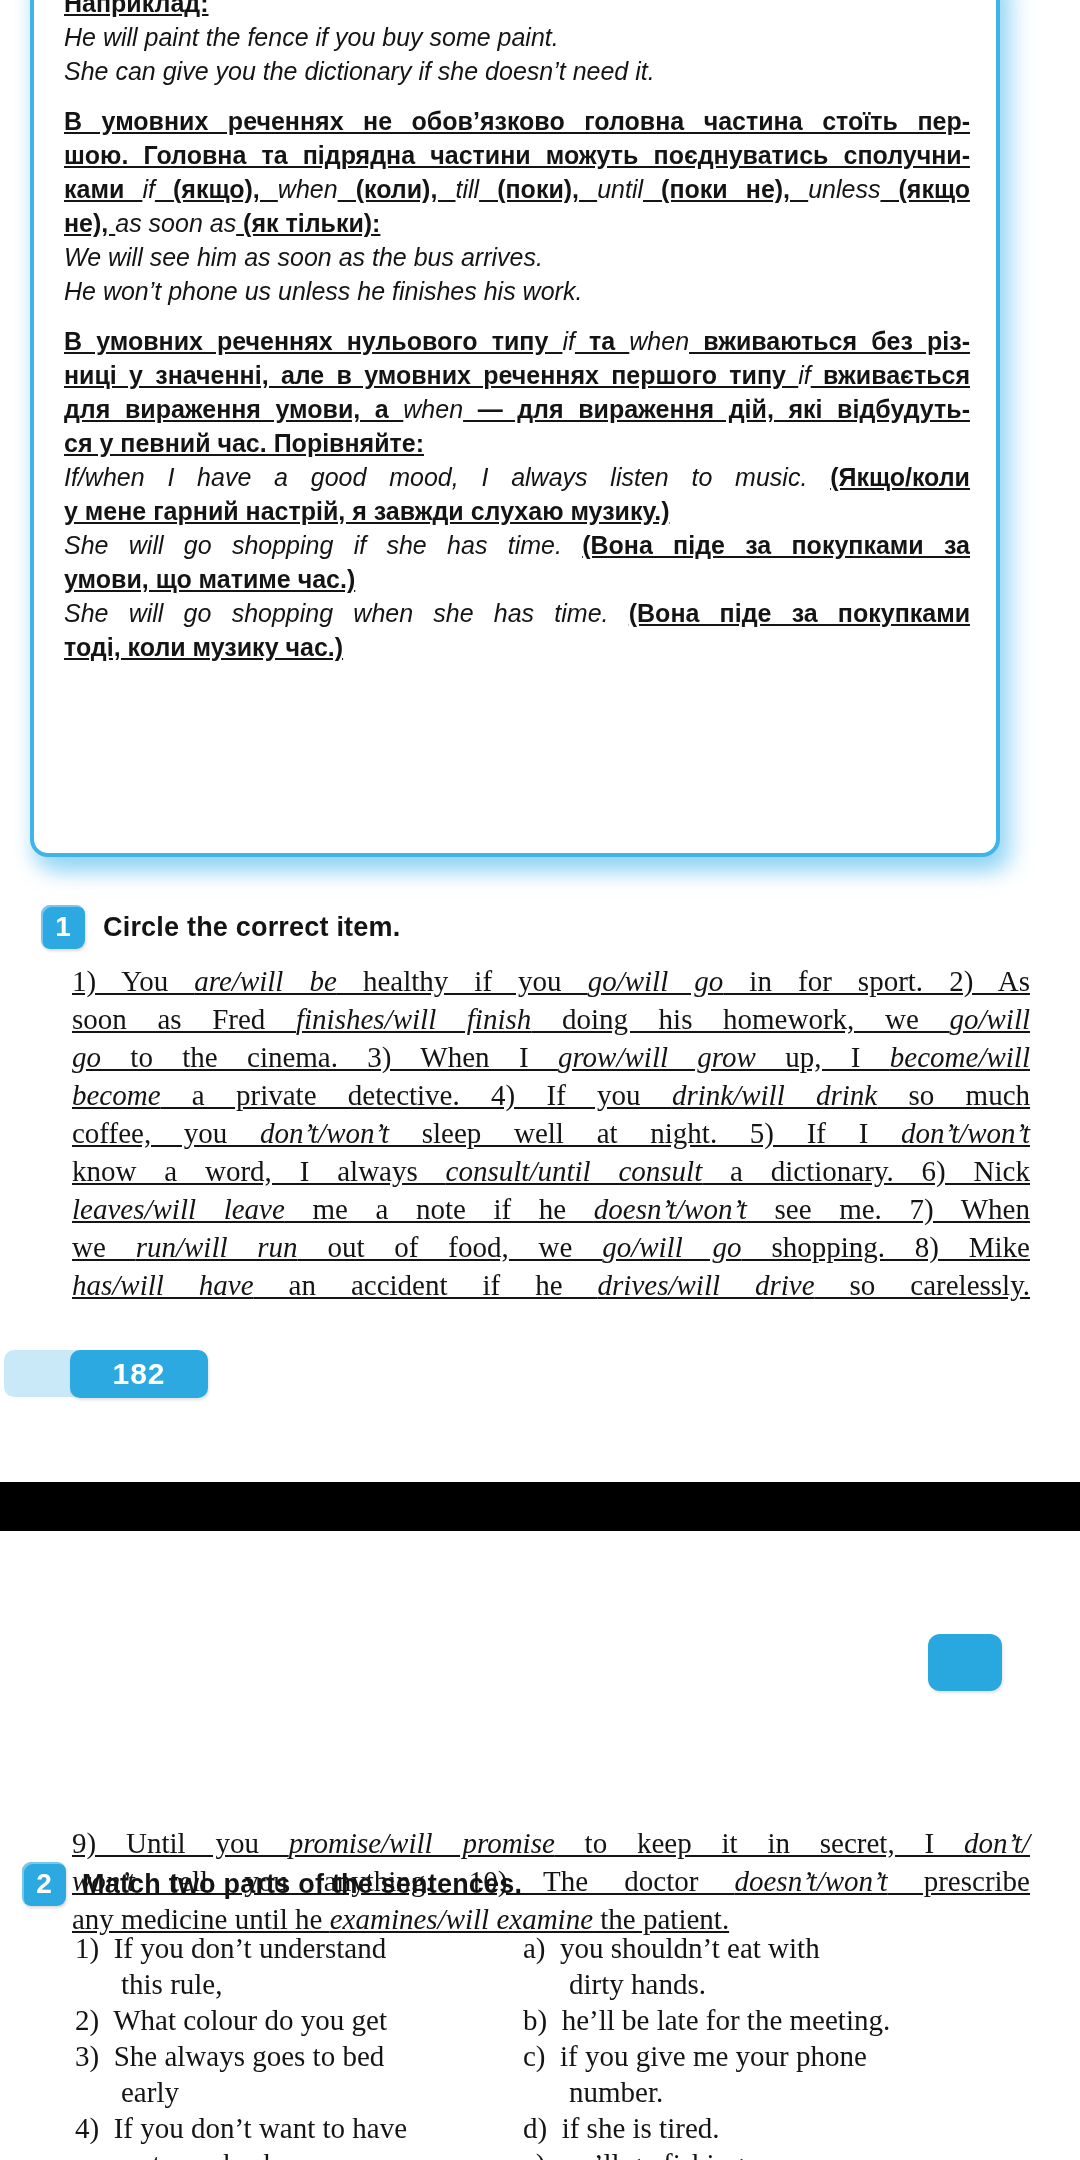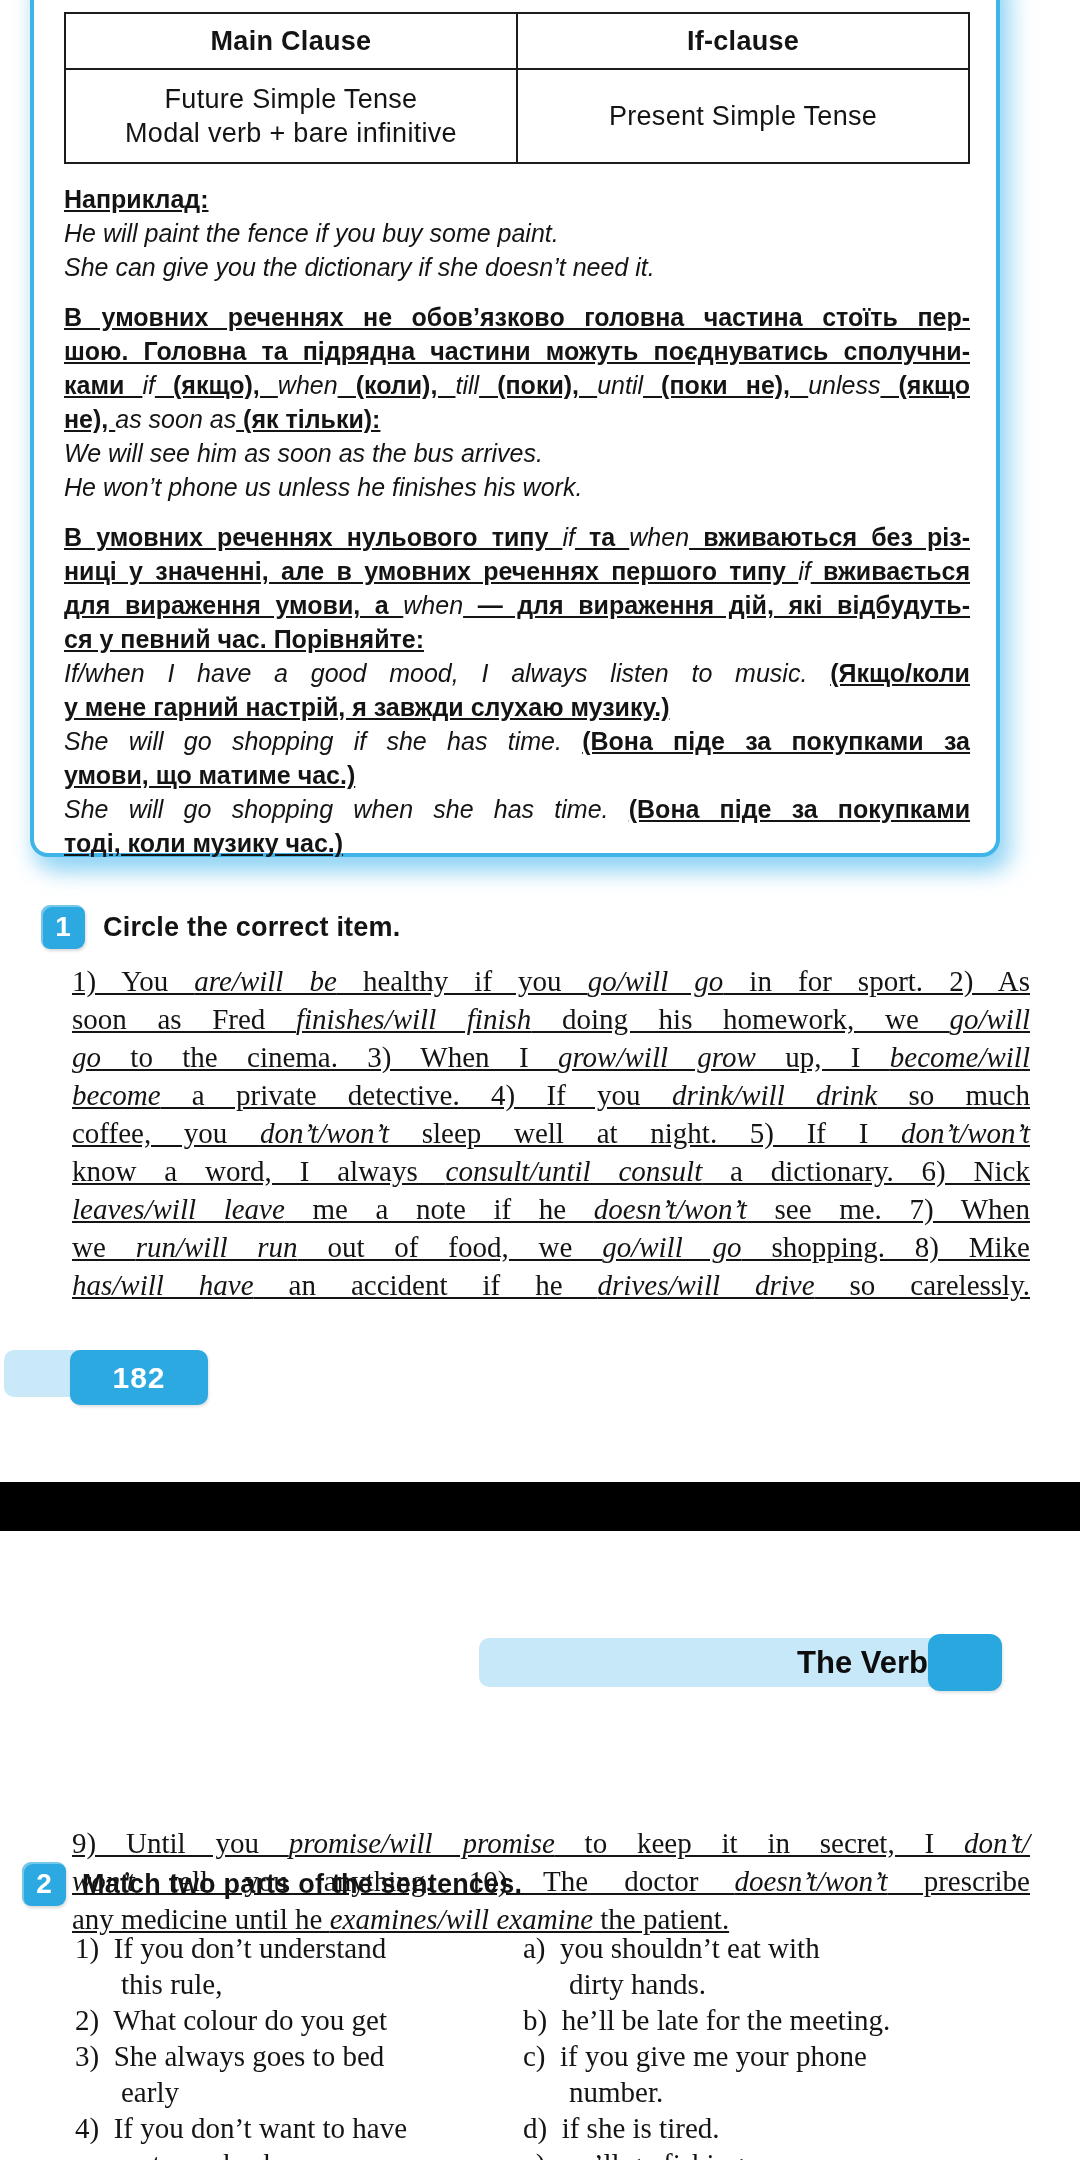--- a/index.html
+++ b/index.html
@@ -42,21 +42,21 @@
   }
   .ex-title{font-weight:bold;font-size:27px;letter-spacing:.2px;}
   
   .serif{font-family:"Liberation Serif","DejaVu Serif",serif;}
   .ex-body{position:absolute;left:72px;width:958px;font-size:29px;line-height:38px;text-decoration:underline;}
   .match-col{position:absolute;font-size:29px;line-height:36px;}
   
   .page-tab{position:absolute;left:4px;top:1350px;width:204px;height:47px;}
   .page-tab .light{position:absolute;left:0;top:0;width:92px;height:47px;background:#c9e9f9;border-radius:10px;}
   .page-tab .dark{
-    position:absolute;left:66px;top:0;width:138px;height:55px;background:#2ba9e0;border-radius:10px;
+    position:absolute;left:66px;top:0;width:138px;height:48px;background:#2ba9e0;border-radius:10px;
     color:#fff;font-weight:bold;font-size:30px;letter-spacing:1px;
     display:flex;align-items:center;justify-content:center;
     box-shadow:1px 2px 3px rgba(0,0,0,.12);
   }
   
   .black-bar{position:absolute;left:0;top:1482px;width:1080px;height:49px;background:#000;}
   
   .verb-header{position:absolute;left:479px;top:1634px;width:523px;height:57px;}
   .verb-header .bar{
     position:absolute;left:0;top:4px;right:58px;bottom:4px;background:#c7e8f9;border-radius:10px;
@@ -65,35 +65,20 @@
   }
   .verb-header .square{
     position:absolute;right:0;top:0;width:74px;height:57px;background:#29a8e0;border-radius:12px;
     box-shadow:1px 2px 3px rgba(0,0,0,.12);
   }
 </style>
 </head>
 <body>
 
 <div class="info-box">
-  <table class="gr-table">
-    <tbody>
-      <tr class="hd">
-        <td>Main Clause</td>
-        <td>If-clause</td>
-      </tr>
-      <tr class="bd">
-        <td>
-          <div>Future Simple Tense</div>
-          <div>Modal verb + bare infinitive</div>
-        </td>
-        <td>Present Simple Tense</td>
-      </tr>
-    </tbody>
-  </table>
 
   <div class="box-text mt-s">
       <div class="tl"><span class="st-b">Наприклад:</span></div>
     </div>
   <div class="box-text">
       <div class="tl"><span class="st-i">He will paint the fence if you buy some paint.</span></div>
       <div class="tl"><span class="st-i">She can give you the dictionary if she doesn’t need it.</span></div>
     </div>
   <div class="box-text mt-p">
       <div class="tl j"><span class="st-b">В умовних реченнях не обов’язково головна частина стоїть пер-</span></div>
@@ -139,21 +124,20 @@
   </div>
 
 <div class="page-tab">
   <div class="light"></div>
   <div class="dark">182</div>
 </div>
 
 <div class="black-bar"></div>
 
 <div class="verb-header">
-  <div class="bar">The Verb</div>
   <div class="square"></div>
 </div>
 
 <div class="ex-body serif" style="top:1824px;">
     <div class="tl j"><span class="st-n">9) Until you </span><span class="st-i">promise/will promise</span><span class="st-n"> to keep it in secret, I </span><span class="st-i">don’t/</span></div>
     <div class="tl j"><span class="st-i">won’t</span><span class="st-n"> tell you anything. 10) The doctor </span><span class="st-i">doesn’t/won’t</span><span class="st-n"> prescribe</span></div>
     <div class="tl"><span class="st-n">any medicine until he </span><span class="st-i">examines/will examine</span><span class="st-n"> the patient.</span></div>
   </div>
 
 <div class="ex-header" style="left:22px;top:1862px;gap:16px;">

